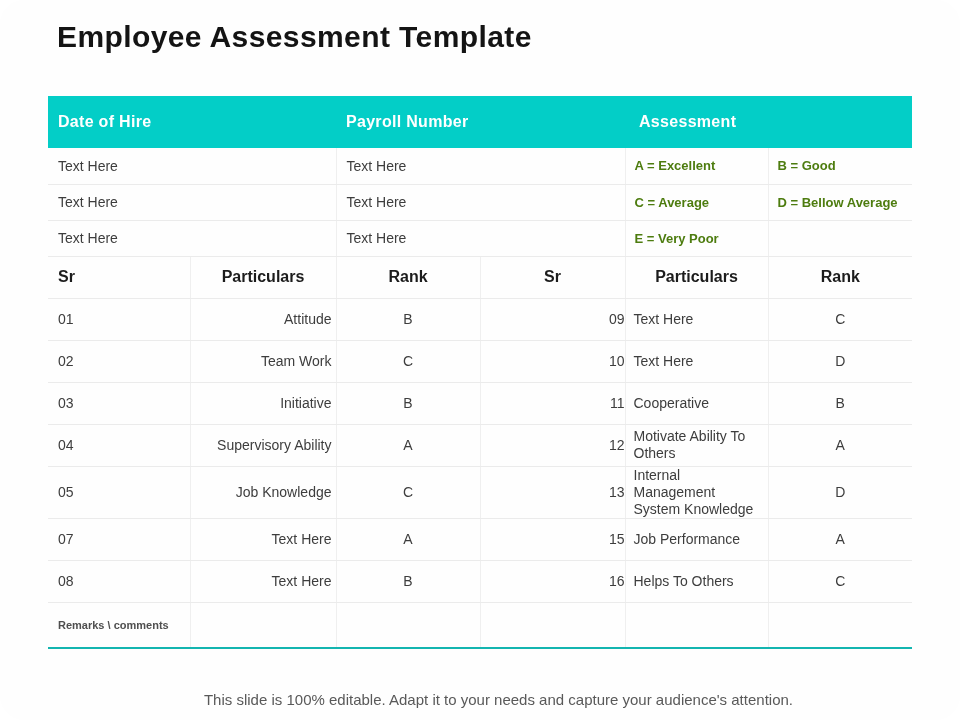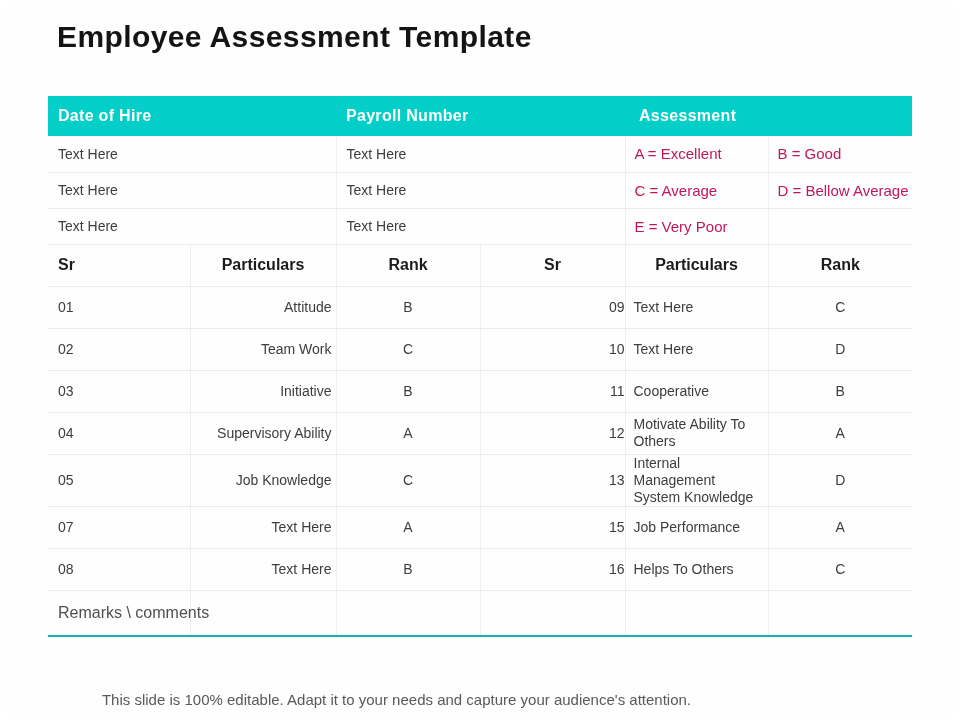--- a/index.html
+++ b/index.html
@@ -34,41 +34,41 @@
     table-layout: fixed;
   }
 
   
   tr.teal-head th {
     background: #03CEC7;
     color: #ffffff;
     font-size: 16px;
     font-weight: bold;
     text-align: left;
-    height: 40px;
+    height: 52px;
     padding-left: 10px;
     letter-spacing: 0.3px;
     border: none;
   }
   tr.teal-head th.assess { padding-left: 14px; }
 
   
   td, tr.subhead th {
     border-right: 1px solid #efefef;
     border-bottom: 1px solid #ebebeb;
     vertical-align: middle;
     color: #3d3d3d;
     font-size: 14px;
     background: #fefefe;
   }
   td:last-child, tr.subhead th:last-child { border-right: none; }
 
   
   tr.info td { height: 36px; padding-left: 10px; text-align: left; }
-  tr.info td.legend { font-size: 15px; padding-left: 9px; color: #be185d; }
+  tr.info td.legend { font-size: 13px; padding-left: 9px; color: #4d7c0f; font-weight: bold; }
 
   
   tr.subhead th {
     height: 42px;
     font-size: 16px;
     font-weight: bold;
     color: #1c1c1c;
     text-align: center;
   }
   tr.subhead th.al { text-align: left; padding-left: 10px; }
@@ -80,34 +80,34 @@
   td.rk  { text-align: center; }
   td.sr2 { text-align: right; }
   td.p2  { text-align: left; padding-left: 8px; padding-right: 4px; }
 
   
   tr.remarks td {
     height: 46px;
     border-bottom: 2px solid #13b5b0;
   }
   tr.remarks td.rl {
-    font-weight: normal;
-    font-size: 16px;
+    font-weight: bold;
+    font-size: 11px;
     color: #4f4f4f;
     padding-left: 10px;
     white-space: nowrap;
     overflow: visible;
   }
 
   .footer {
     position: absolute;
     left: 0;
     top: 691px;
     width: 793px;
-    text-align: center;
+    text-align: right;
     font-size: 15px;
     color: #595959;
   }
 </style>
 </head>
 <body>
 
 <div class="slide">
 
   <h1 class="title">Employee Assessment Template</h1>

